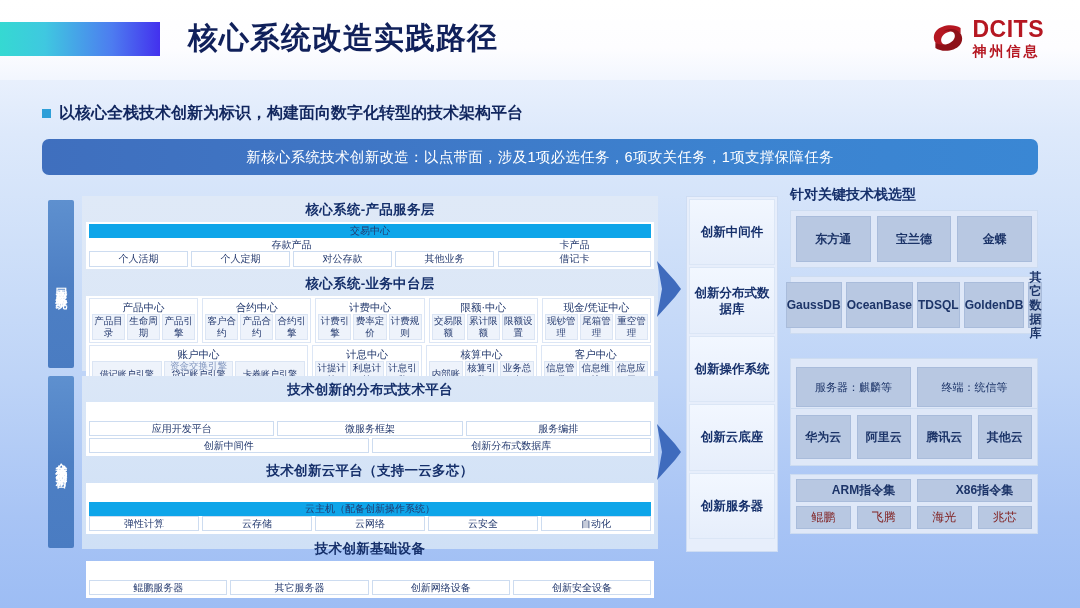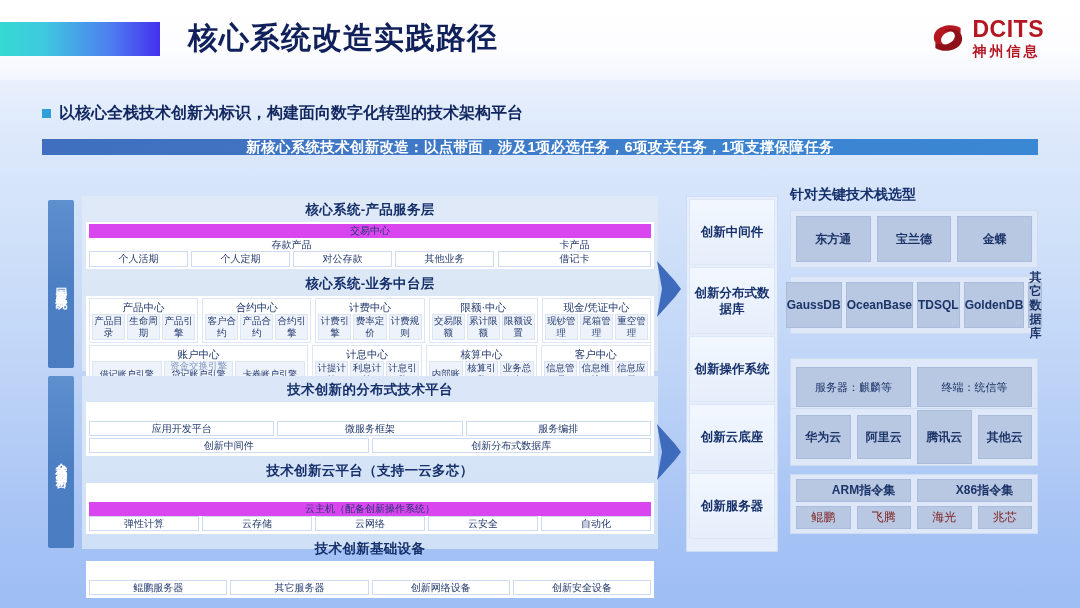--- a/index.html
+++ b/index.html
@@ -19,24 +19,24 @@
   .logo{position:absolute;right:36px;top:18px;display:flex;align-items:center;gap:7px;}
   .logo-mark{width:36px;height:36px;}
   .logo-txt{display:flex;flex-direction:column;line-height:1;}
   .logo-en{font-size:23px;font-weight:bold;color:#b51722;letter-spacing:.5px;}
   .logo-cn{font-size:14px;font-weight:bold;color:#b51722;letter-spacing:3px;margin-top:3px;}
 
   
   .bullet{position:absolute;left:42px;top:103px;display:flex;align-items:center;gap:8px;}
   .bullet-sq{width:9px;height:9px;background:#2e9fd8;}
   .bullet-txt{font-size:16px;font-weight:bold;color:#11265e;}
-  .banner{position:absolute;left:42px;top:139px;width:996px;height:16px;
+  .banner{position:absolute;left:42px;top:139px;width:996px;height:36px;
     background:linear-gradient(90deg,#3f6fbe 0%,#3f77c6 35%,#3c83d0 70%,#3a87d4 100%);
     display:flex;align-items:center;justify-content:center;
-    color:#ffffff;font-size:14.5px;font-weight:bold;letter-spacing:.3px;}
+    color:#ffffff;font-size:14.5px;font-weight:normal;letter-spacing:.3px;border-radius:7px;}
 
   
   .arch{position:absolute;left:48px;top:196px;width:610px;height:356px;}
   .vlabel{position:absolute;left:0;width:26px;border-radius:2px;
     background:linear-gradient(180deg,#5e90cf 0%,#4d7fc4 50%,#4a7cc2 100%);
     color:#fff;font-size:11.5px;font-weight:bold;
     display:flex;align-items:center;justify-content:center;text-align:center;
     writing-mode:vertical-rl;letter-spacing:2px;}
   .vlabel.a{top:4px;height:168px;}
   .vlabel.b{top:180px;height:172px;}
@@ -46,21 +46,21 @@
   .blk-plat{top:180px;height:173px;background:linear-gradient(180deg,#dbe7f7 0%,#cfe0f6 100%);padding:2px;}
 
   .sect-title{text-align:center;font-size:13.5px;font-weight:bold;color:#16306b;padding:3px 0 3px;letter-spacing:.3px;}
   .white-wrap{background:#ffffff;padding:19px 3px 3px;margin:0 2px 3px;}
   .white-wrap.tight{padding:2px 3px 2px;}
   .row{display:flex;gap:3px;}
   .row+.row{margin-top:2px;}
 
   .chip{flex:1;height:15px;background:#ffffff;border:1px solid #cddcf0;font-size:10px;
         display:flex;align-items:center;justify-content:center;color:#23396e;box-sizing:border-box;}
-  .band{height:14px;background:#d946ef;font-size:10px;display:flex;align-items:center;justify-content:center;color:#23396e;}
+  .band{height:14px;background:#0ea5e9;font-size:10px;display:flex;align-items:center;justify-content:center;color:#23396e;}
 
   
   .ps-grid{display:flex;gap:4px;}
   .ps-left{flex:0 0 405px;}
   .ps-right{flex:1;}
   .grp-label{text-align:center;font-size:10px;color:#23396e;height:13px;line-height:13px;}
   .ps-items{display:flex;gap:3px;}
   .ps-items .chip{height:16px;}
 
   
@@ -324,21 +324,21 @@
     </div>
 
     <div class="srow" style="top:148px;height:58px;">
       <span class="sbox sm" style="height:40px;">服务器：麒麟等</span>
       <span class="sbox sm" style="height:40px;">终端：统信等</span>
     </div>
 
     <div class="srow" style="top:198px;height:58px;">
       <span class="sbox" style="height:44px;">华为云</span>
       <span class="sbox" style="height:44px;">阿里云</span>
-      <span class="sbox" style="height:54px;">腾讯云</span>
+      <span class="sbox" style="height:44px;">腾讯云</span>
       <span class="sbox" style="height:44px;">其他云</span>
     </div>
 
     <div class="srow col" style="top:264px;height:60px;">
       <div class="sgrp">
         <div>
           <span class="head">ARM指令集</span>
           <span class="pair">
             <span>鲲鹏</span>
             <span>飞腾</span>

